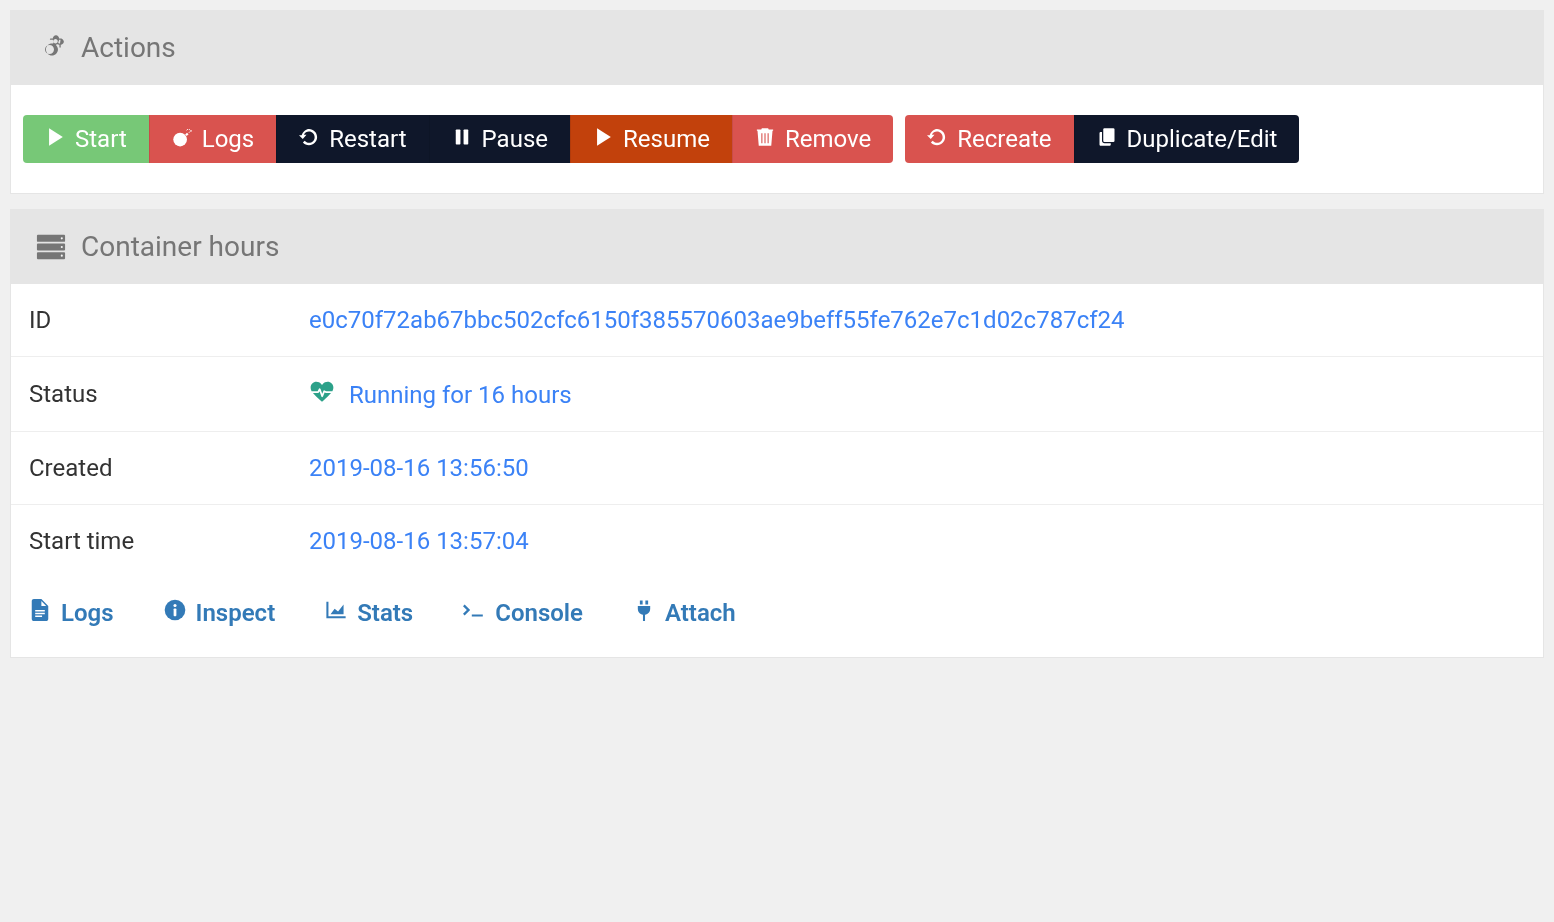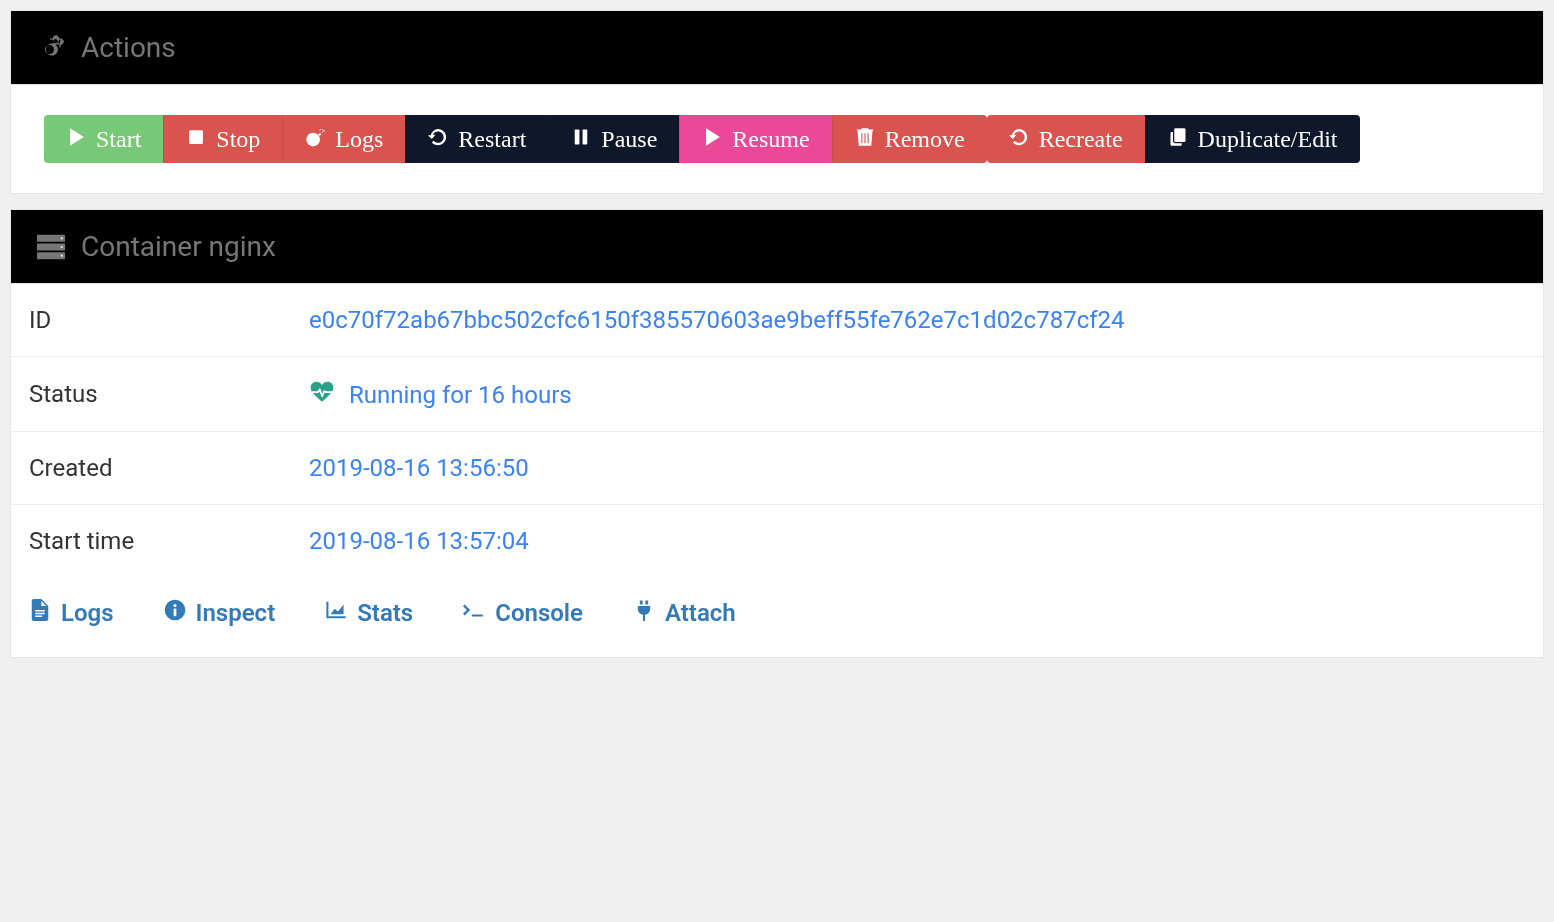--- a/index.html
+++ b/index.html
@@ -13,46 +13,45 @@
   color: #333;
   padding: 10px;
   font-size: 16px;
 }
 .panel {
   background: #fff;
   border: 1px solid #e5e5e5;
   margin-bottom: 15px;
 }
 .panel-header {
-  background: #000000;
+  background: #e5e5e5;
   padding: 20px 25px;
   border-bottom: 1px solid #e5e5e5;
   display: flex;
   align-items: center;
   gap: 15px;
 }
 .panel-header h2 {
   font-size: 28px;
   font-weight: 400;
   color: #767676;
 }
 .panel-header .hicon {
   color: #767676;
   display: inline-flex;
 }
 .panel-body {
-  padding: 30px 33px;
-  font-family: Liberation Serif, serif;
+  padding: 30px 12px;
 }
 .btn-group {
   display: flex;
   gap: 0;
 }
 .btn-group + .btn-group {
-  margin-left: 0;
+  margin-left: 12px;
 }
 .btn-row {
   display: flex;
   flex-wrap: wrap;
 }
 .btn {
   display: inline-flex;
   align-items: center;
   gap: 10px;
   padding: 12px 22px;
@@ -69,21 +68,21 @@
 }
 .btn-group .btn:first-child {
   border-radius: 4px 0 0 4px;
 }
 .btn-group .btn:last-child {
   border-radius: 0 4px 4px 0;
 }
 .btn-green  { background: #77c877; }
 .btn-red    { background: #d9534f; }
 .btn-blue   { background: #0f172a; }
-.btn-ltblue { background: #ec4899; }
+.btn-ltblue { background: #c2410c; }
 .btn svg { width: 20px; height: 20px; flex: 0 0 20px; }
 
 .table {
   width: 100%;
   border-collapse: collapse;
 }
 .table td {
   padding: 22px 18px;
   border-top: 1px solid #eee;
   font-size: 24px;
@@ -140,26 +139,20 @@
     <h2>Actions</h2>
   </div>
   <div class="panel-body">
     <div class="btn-row">
       <div class="btn-group">
         <button class="btn btn-green">
           <span><svg viewBox="0 0 448 512" fill="currentColor">
                 <path d="M424 256L72 480V32l352 224z"></path>
               </svg></span>
           <span>Start</span>
-        </button>
-        <button class="btn btn-red">
-          <span><svg viewBox="0 0 448 512" fill="currentColor">
-                <rect x="48" y="80" width="352" height="352" rx="30"></rect>
-              </svg></span>
-          <span>Stop</span>
         </button>
         <button class="btn btn-red">
           <span><svg viewBox="0 0 512 512" fill="currentColor">
                 <circle cx="208" cy="320" r="176"></circle>
                 <path d="M336 192l48-48 40 40-48 48z"></path>
                 <path d="M440 60l20 20M480 100h28M440 140l20-20M400 60l-20 20" stroke="currentColor" stroke-width="24" stroke-linecap="round"></path>
               </svg></span>
           <span>Logs</span>
         </button>
         <button class="btn btn-blue">
@@ -213,21 +206,21 @@
     <span class="hicon">
       <svg viewBox="0 0 512 512" fill="currentColor">
           <rect x="16" y="48" width="480" height="120" rx="16"></rect>
           <rect x="16" y="196" width="480" height="120" rx="16"></rect>
           <rect x="16" y="344" width="480" height="120" rx="16"></rect>
           <circle cx="440" cy="108" r="18" fill="#f6f6f6"></circle>
           <circle cx="440" cy="256" r="18" fill="#f6f6f6"></circle>
           <circle cx="440" cy="404" r="18" fill="#f6f6f6"></circle>
         </svg>
     </span>
-    <h2>Container nginx</h2>
+    <h2>Container hours</h2>
   </div>
 
   <table class="table">
     <tbody>
         <tr>
       <td class="label-cell">ID</td>
       <td>e0c70f72ab67bbc502cfc6150f385570603ae9beff55fe762e7c1d02c787cf24</td>
     </tr>
     <tr>
       <td class="label-cell">Status</td>

